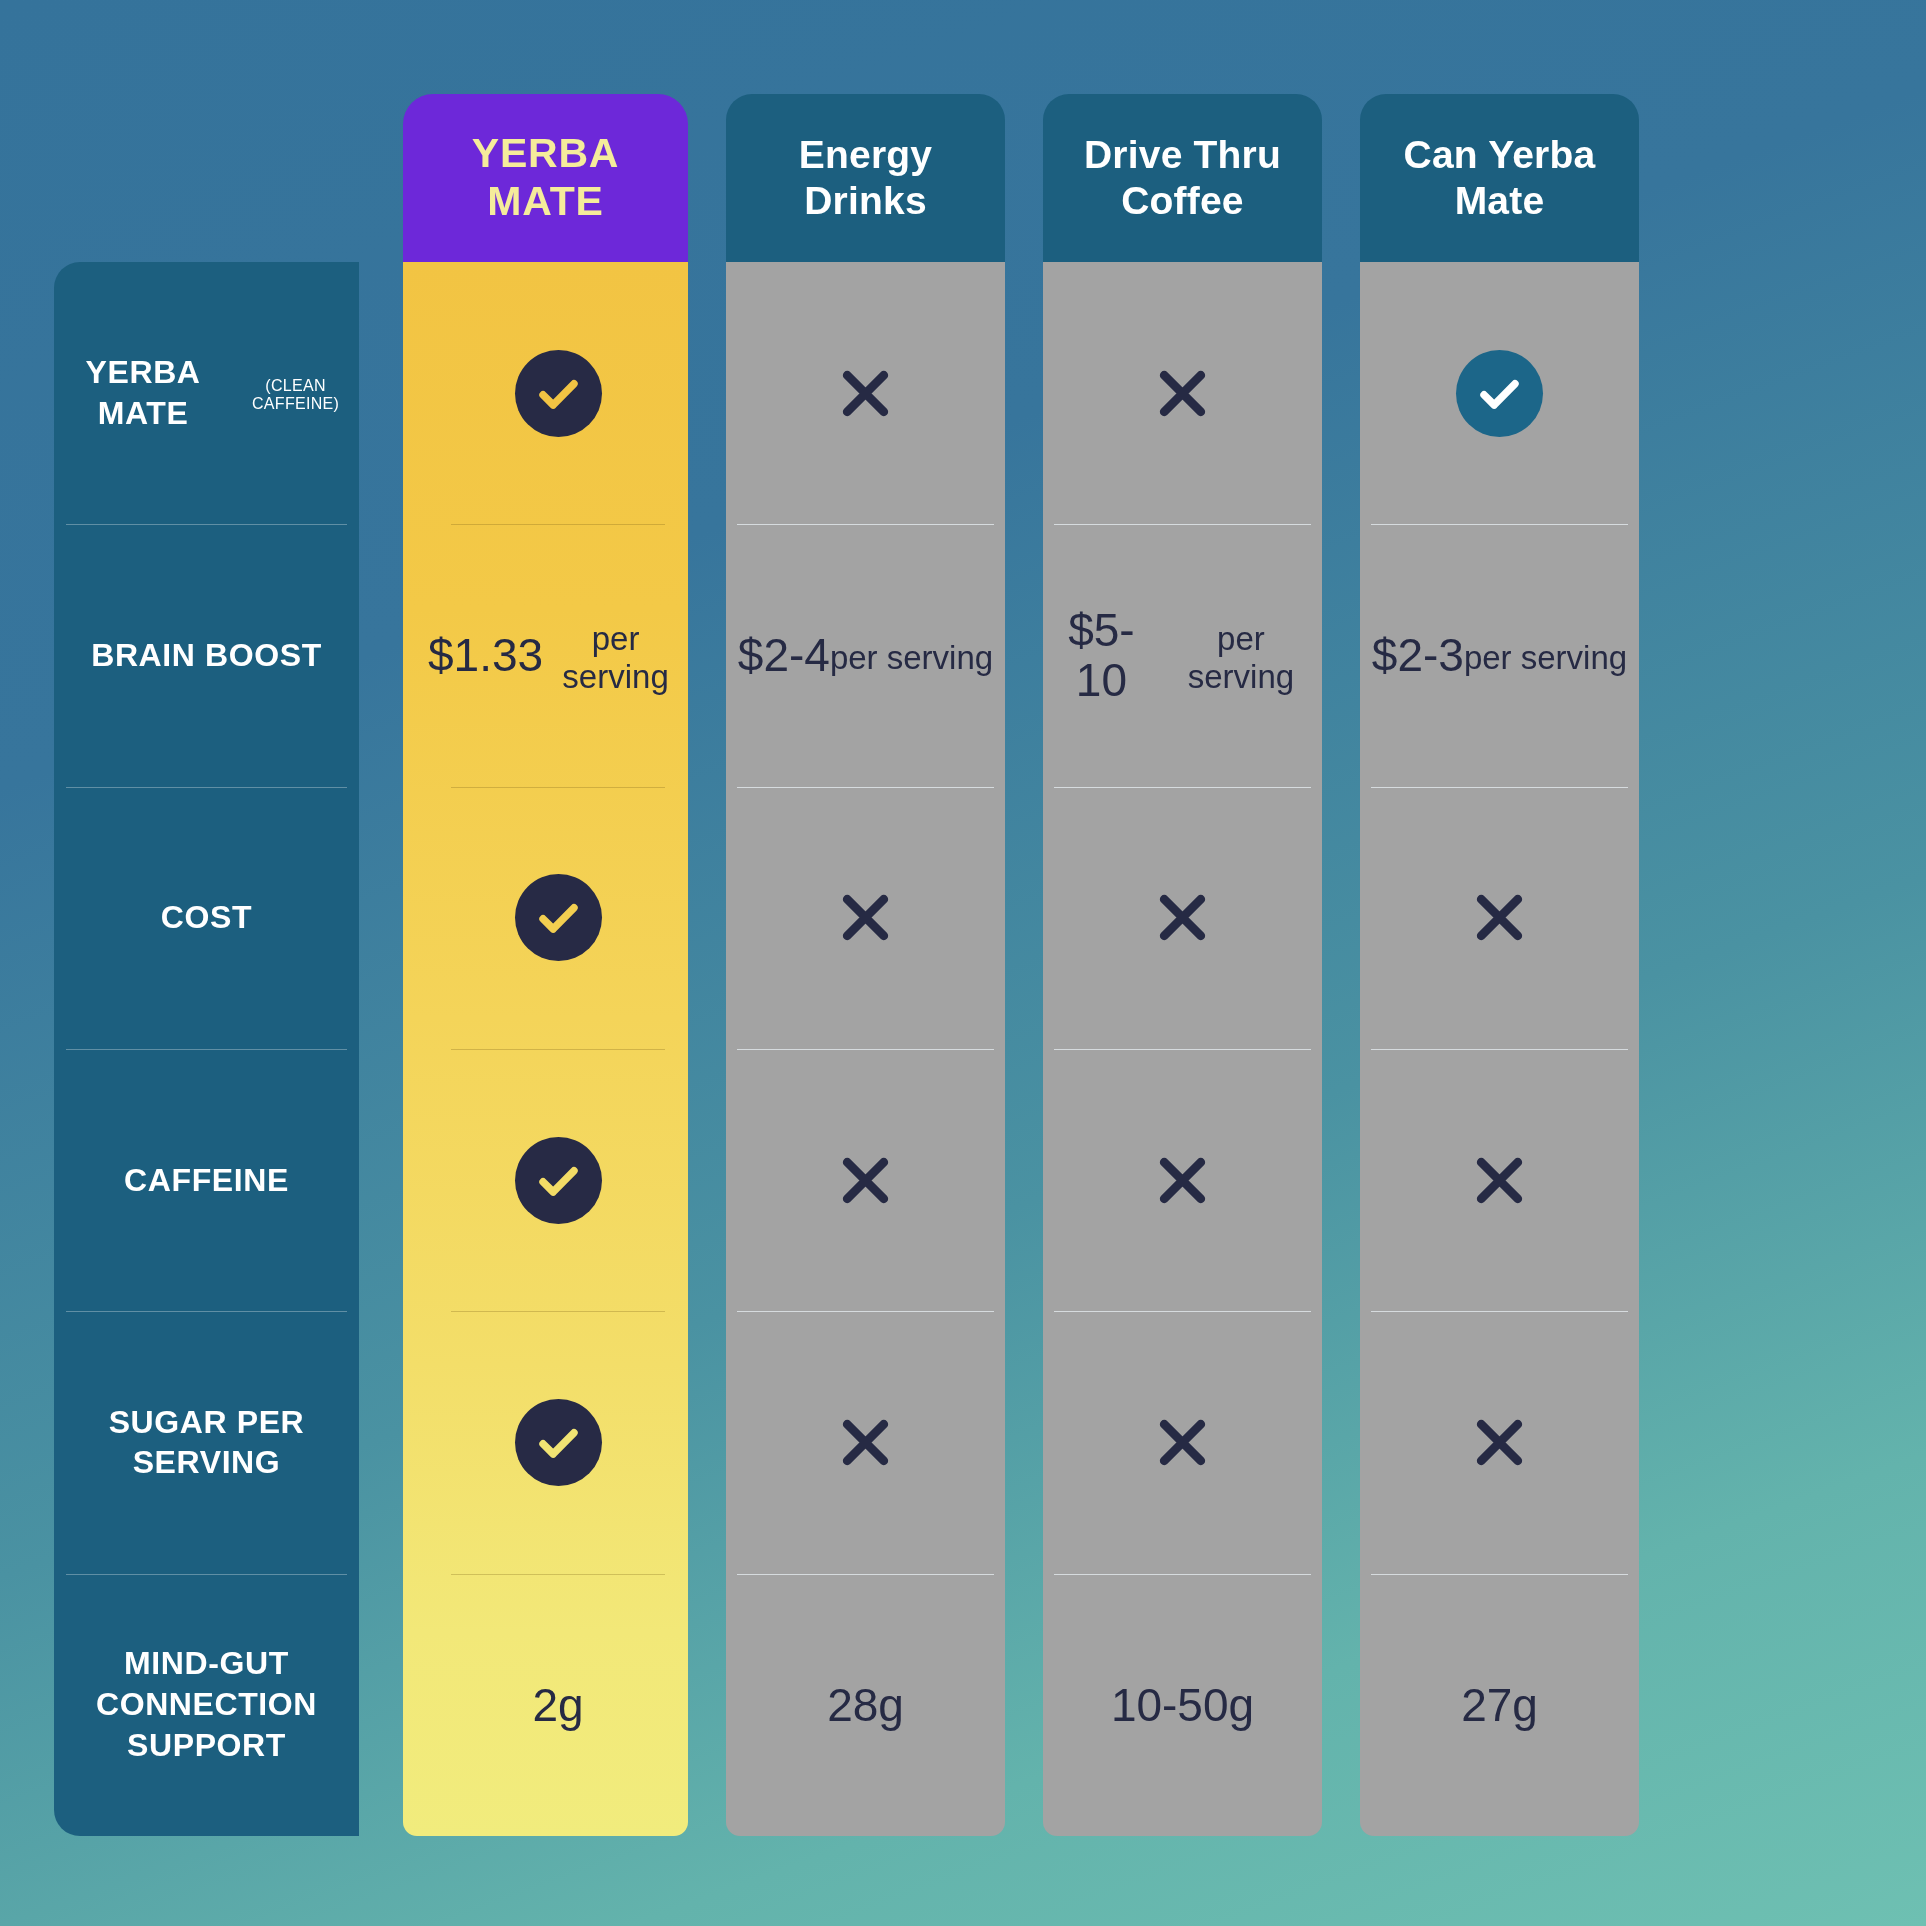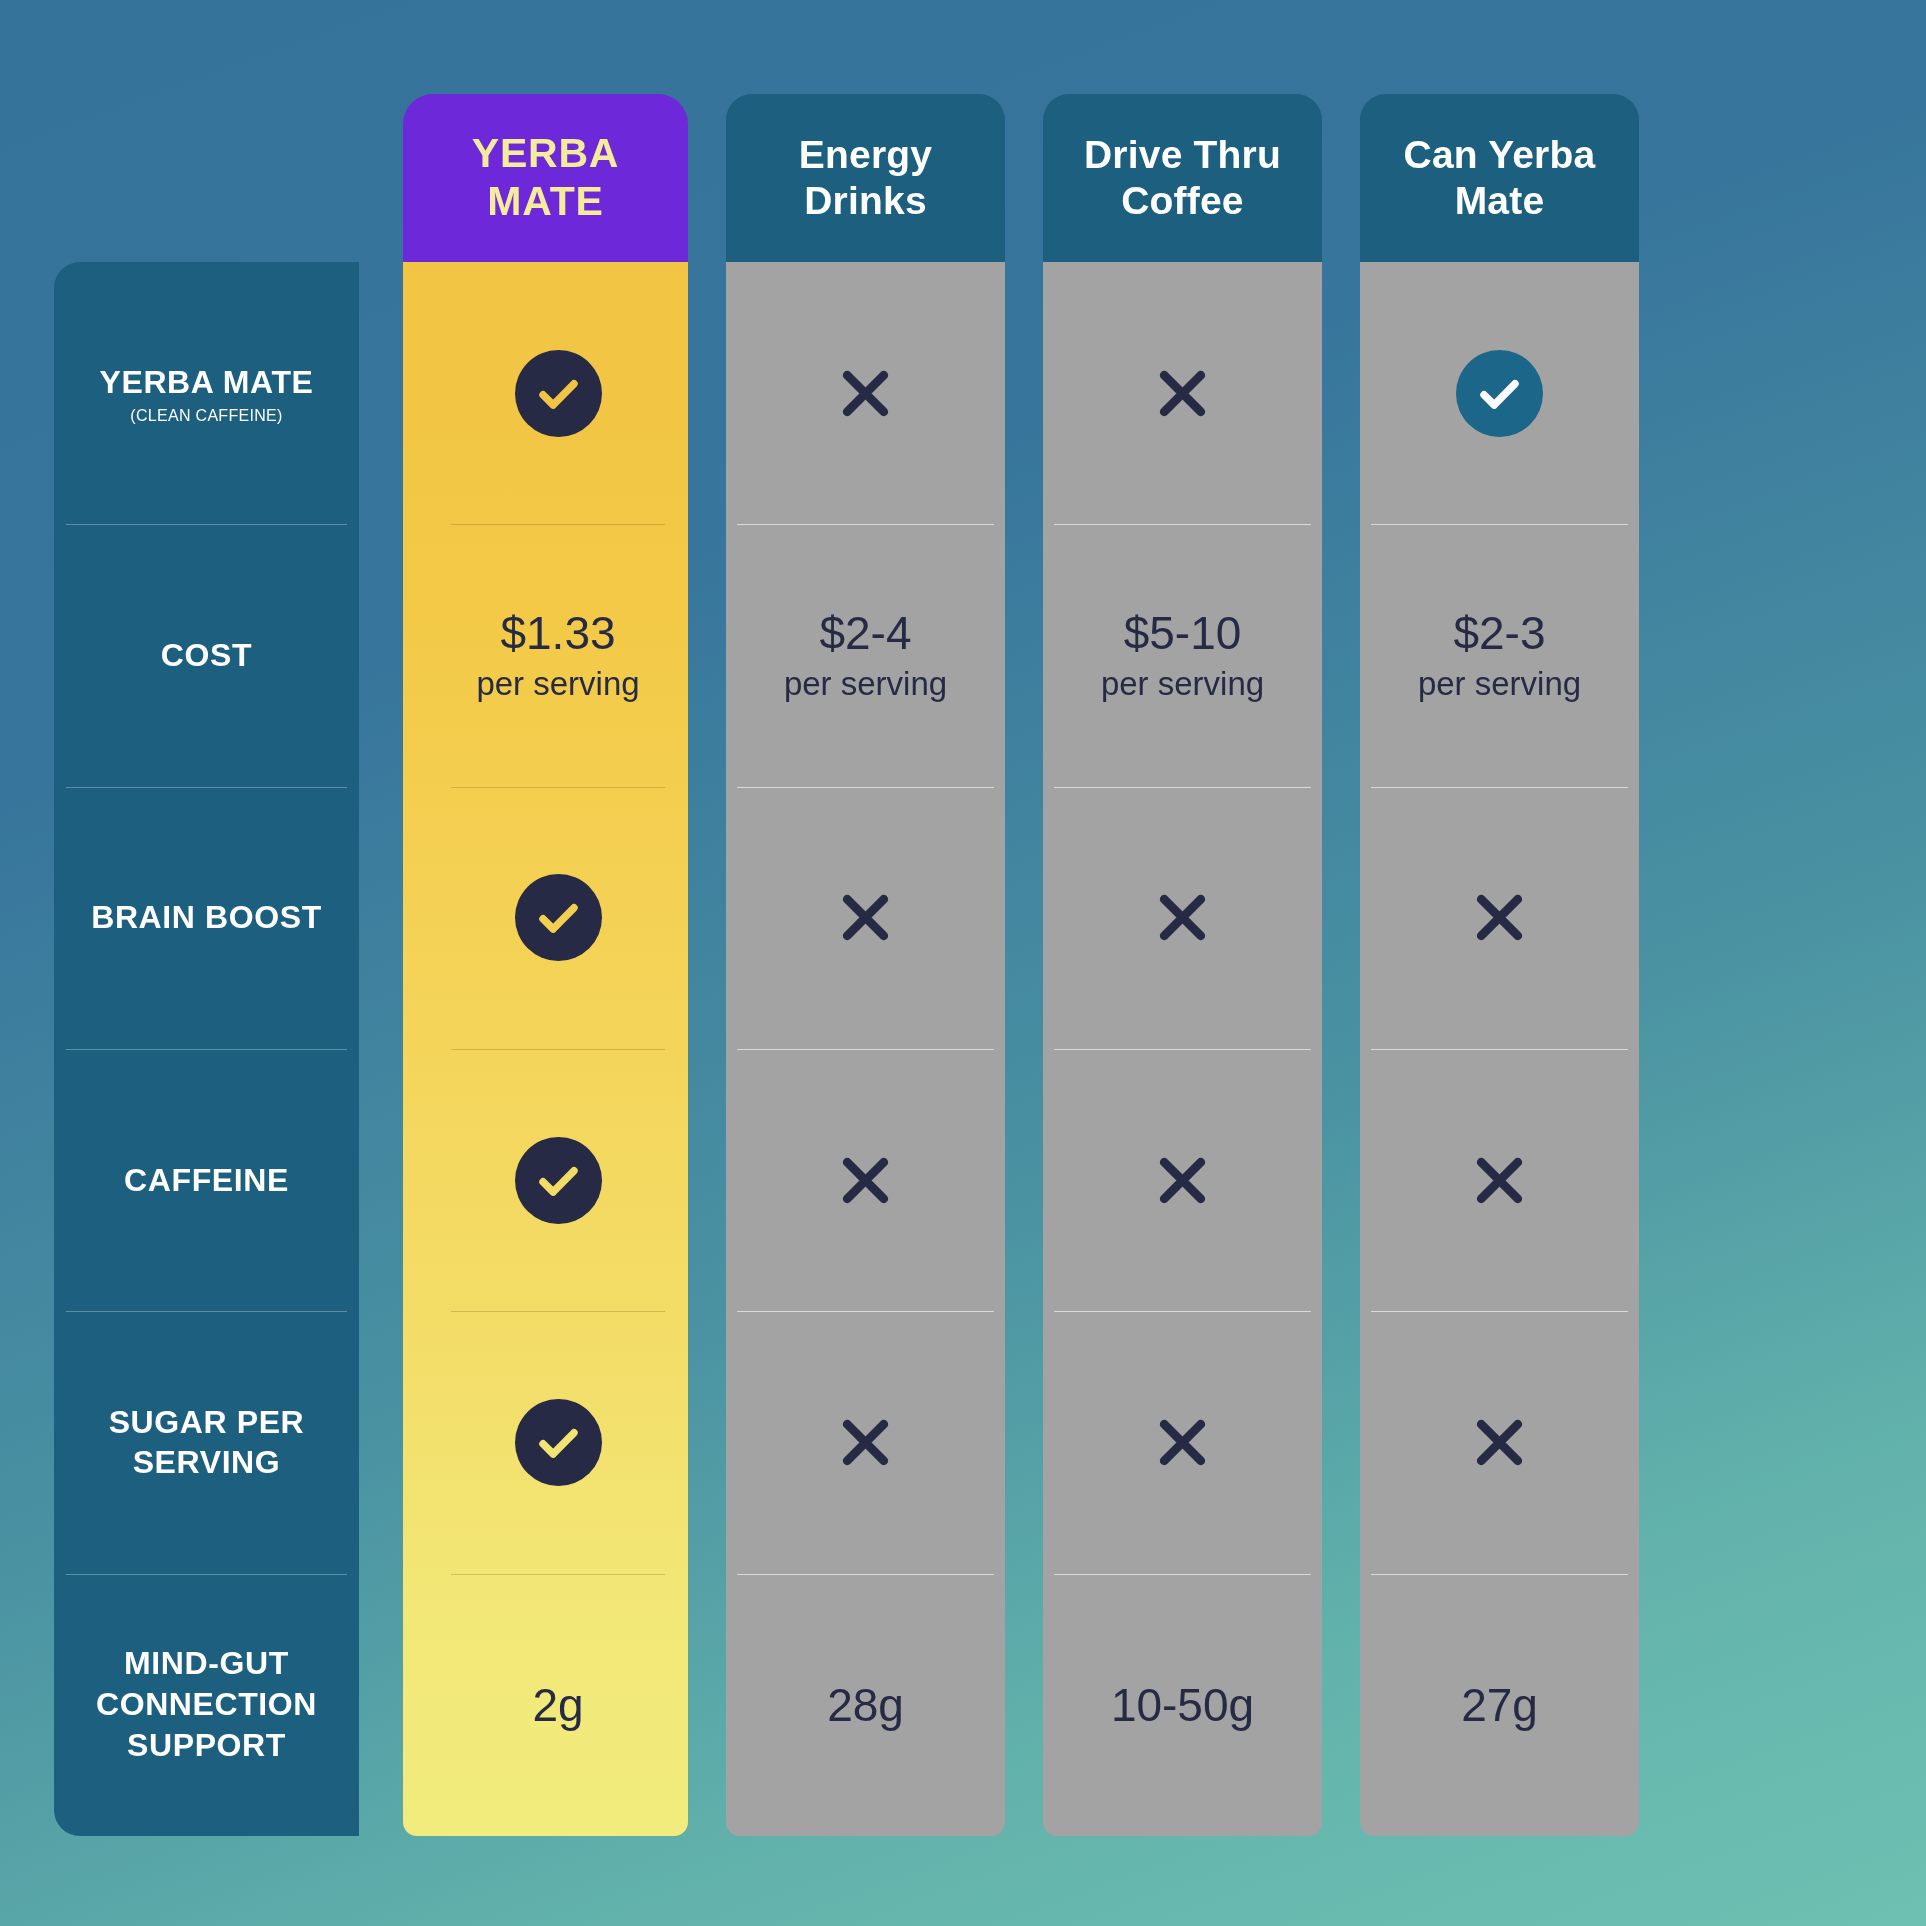--- a/index.html
+++ b/index.html
@@ -64,21 +64,21 @@
     background:#a3a3a3;
     border-radius:0 0 14px 14px;
   }
   .col-spacer { grid-row:2; }
 
   
   .board .labels { grid-row:2; }
 
   
   .cell {
-    display:flex; flex-direction:column;
+    display:flex; flex-direction:row;
     align-items:center; justify-content:center;
     text-align:center;
     position:relative;
   }
 
   
   .col .cell { flex:1 1 0; }
 
   
   .cell + .cell::before {
@@ -172,24 +172,24 @@
       <span>Mate</span>
     </span>
   </div>
 
   <div class="col labels" style="grid-column:1">
     <div class="cell">
       <div class="lbl">YERBA MATE</div>
       <div class="lbl-sub">(CLEAN CAFFEINE)</div>
     </div>
     <div class="cell">
+      <div class="lbl">BRAIN BOOST</div>
+    </div>
+    <div class="cell">
       <div class="lbl">COST</div>
-    </div>
-    <div class="cell">
-      <div class="lbl">BRAIN BOOST</div>
     </div>
     <div class="cell">
       <div class="lbl">CAFFEINE</div>
     </div>
     <div class="cell">
       <div class="lbl" style="max-width:228px">SUGAR PER SERVING</div>
     </div>
     <div class="cell">
       <div class="lbl" style="max-width:248px">MIND-GUT CONNECTION SUPPORT</div>
     </div>

